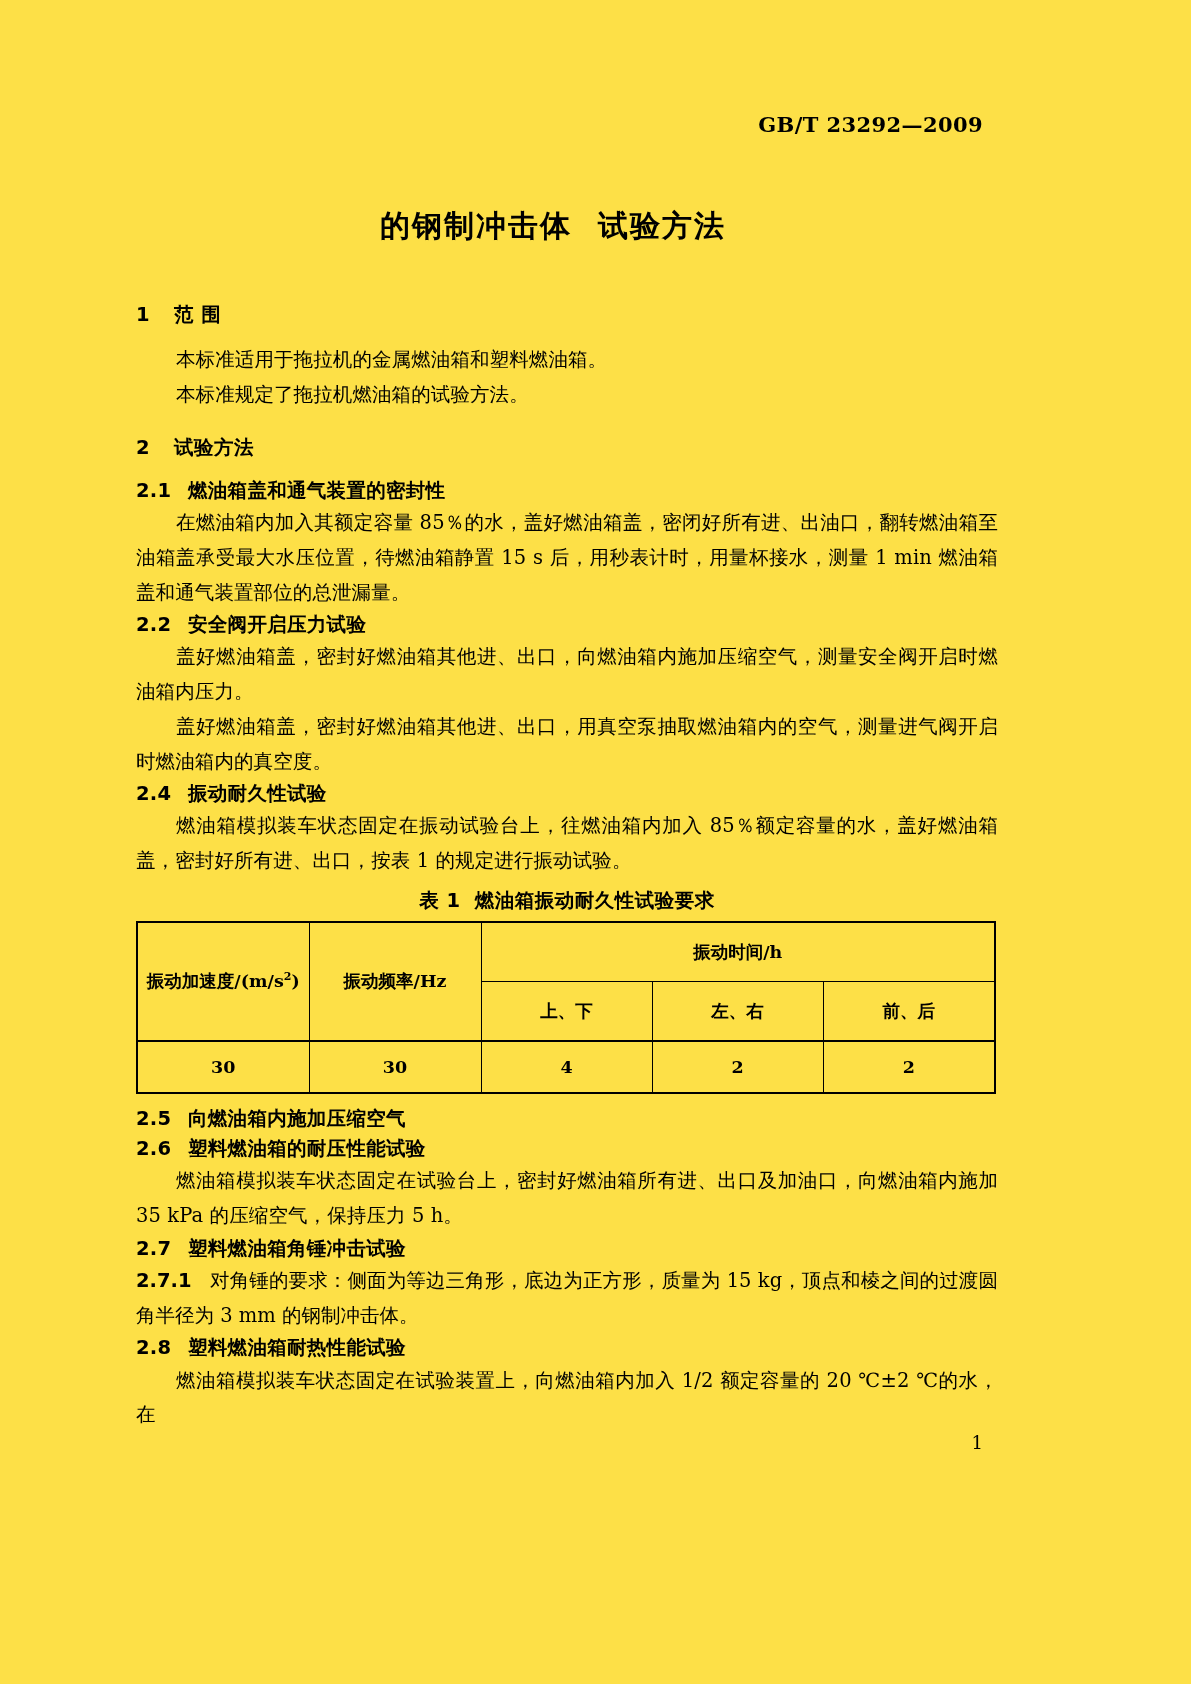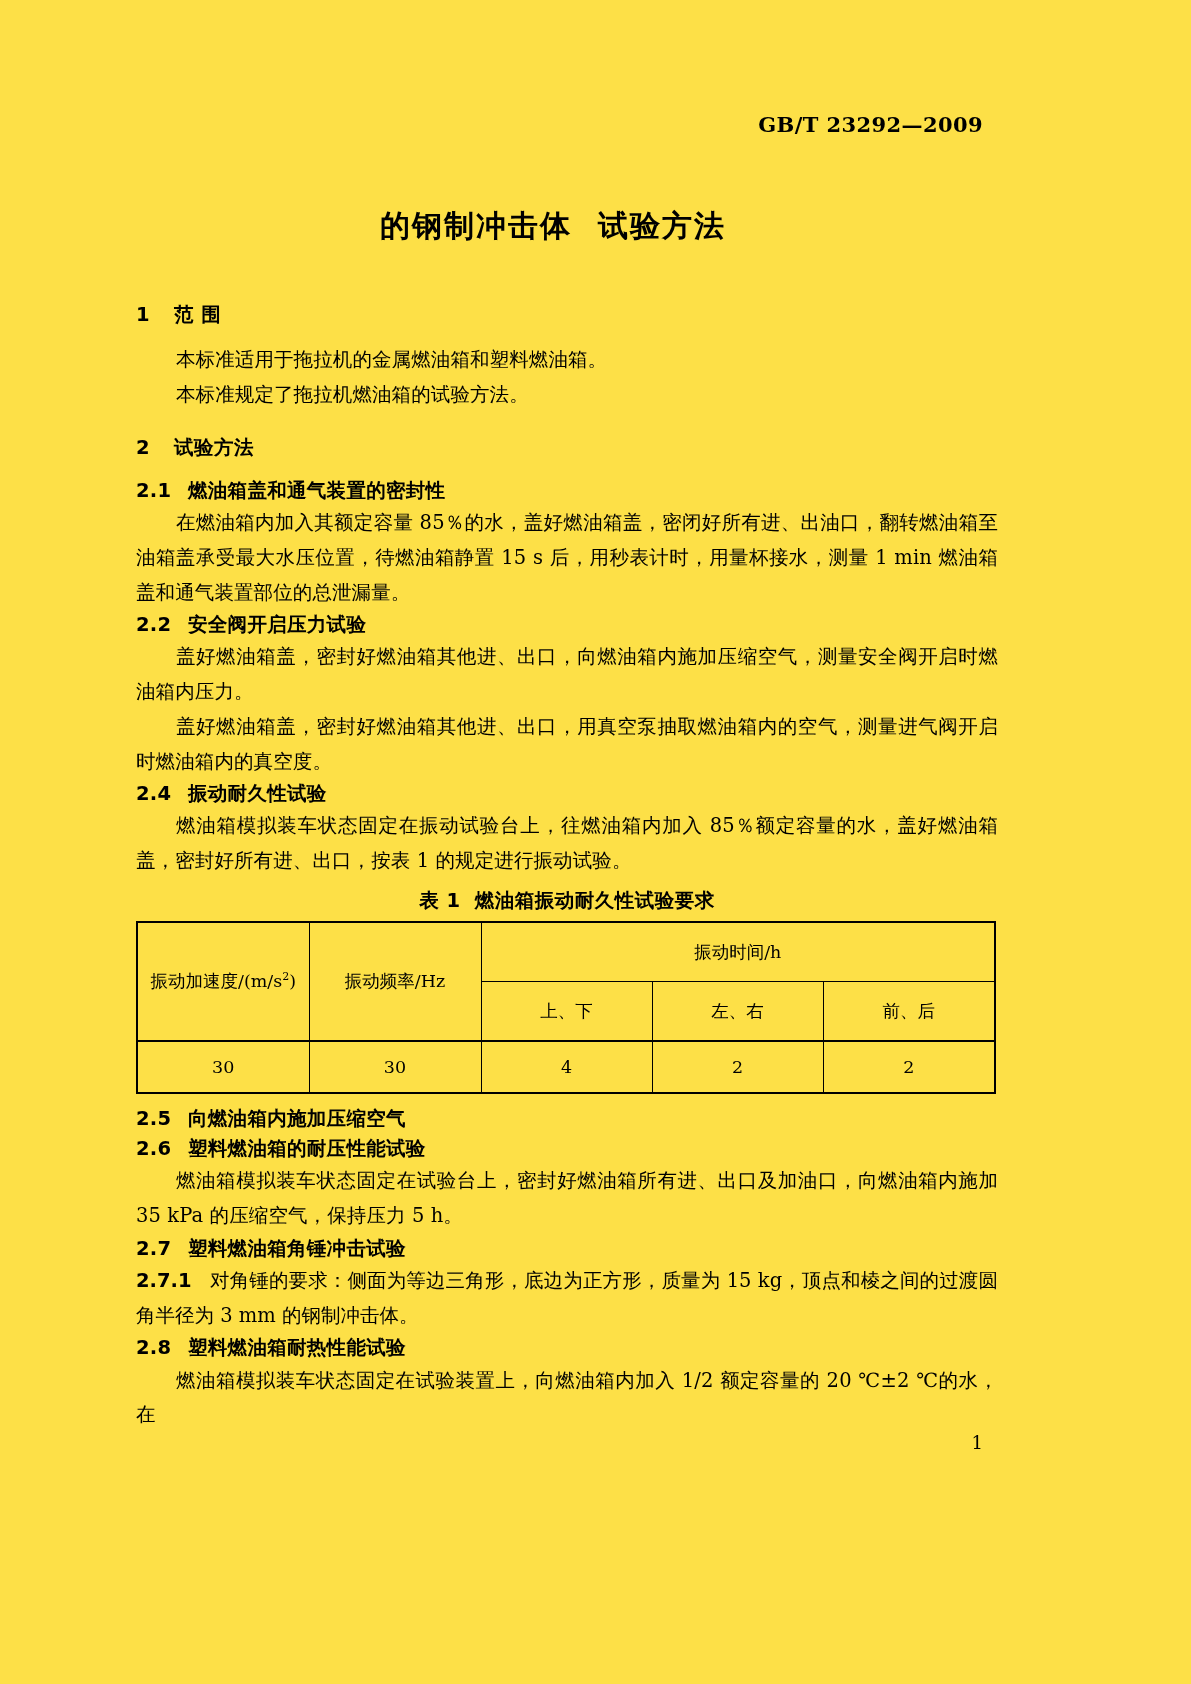--- a/index.html
+++ b/index.html
@@ -125,21 +125,21 @@
     border-collapse: collapse;
     width: 858px;
     font-family: "DejaVu Serif", "Liberation Serif", serif;
     font-size: 17.5px;
     table-layout: fixed;
   }
   table.data td, table.data th {
     border: 1px solid #000;
     text-align: center;
     vertical-align: middle;
-    font-weight: normal;
+    font-weight: bold;
     padding: 6px 2px;
   }
   table.data .outer-bottom { border-bottom: 2px solid #000; }
   table.data .outer-left { border-left: 2px solid #000; }
   table.data .outer-right { border-right: 2px solid #000; }
   .h-thick-top { border-top: 2px solid #000 !important; }
   td.tall { height: 46px; }
   td.row-data { height: 38px; }
 
   sup.exp { font-size: 11px; vertical-align: super; }

